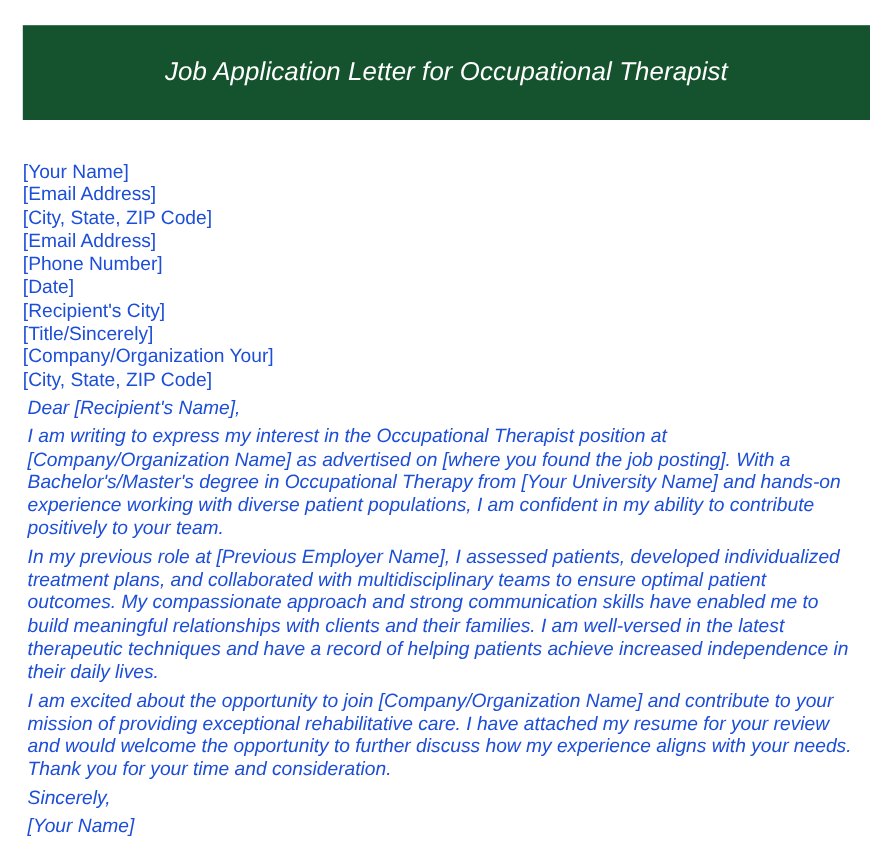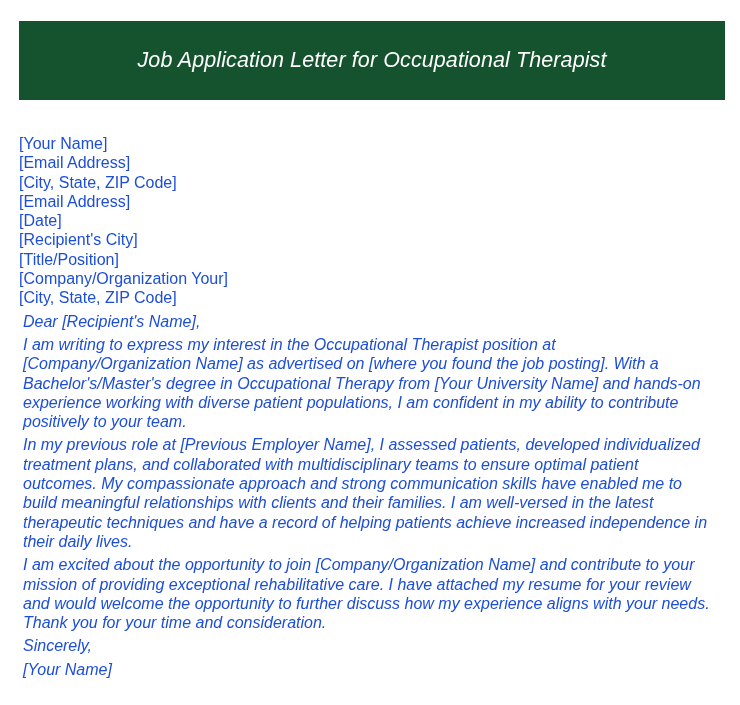--- a/index.html
+++ b/index.html
@@ -73,26 +73,27 @@
     <div class="letter-header-title">Job Application Letter for Occupational Therapist</div>
   </div>
 
   <div class="letter-body">
 
     <div class="letter-block">
       <span class="letter-line">[Your Name]</span>
       <span class="letter-line">[Email Address]</span>
       <span class="letter-line">[City, State, ZIP Code]</span>
       <span class="letter-line">[Email Address]</span>
+      <span class="letter-line">[Phone Number]</span>
       <span class="letter-line">[Date]</span>
     </div>
 
     <div class="letter-block">
       <span class="letter-line">[Recipient's City]</span>
-      <span class="letter-line">[Title/Position]</span>
+      <span class="letter-line">[Title/Sincerely]</span>
       <span class="letter-line">[Company/Organization Your]</span>
       <span class="letter-line">[City, State, ZIP Code]</span>
     </div>
 
     <div class="letter-para">Dear [Recipient's Name],</div>
 
     <div class="letter-para">I am writing to express my interest in the Occupational Therapist position at [Company/Organization Name] as advertised on [where you found the job posting]. With a Bachelor's/Master's degree in Occupational Therapy from [Your University Name] and hands-on experience working with diverse patient populations, I am confident in my ability to contribute positively to your team.</div>
     <div class="letter-para">In my previous role at [Previous Employer Name], I assessed patients, developed individualized treatment plans, and collaborated with multidisciplinary teams to ensure optimal patient outcomes. My compassionate approach and strong communication skills have enabled me to build meaningful relationships with clients and their families. I am well-versed in the latest therapeutic techniques and have a record of helping patients achieve increased independence in their daily lives.</div>
     <div class="letter-para">I am excited about the opportunity to join [Company/Organization Name] and contribute to your mission of providing exceptional rehabilitative care. I have attached my resume for your review and would welcome the opportunity to further discuss how my experience aligns with your needs. Thank you for your time and consideration.</div>
 

